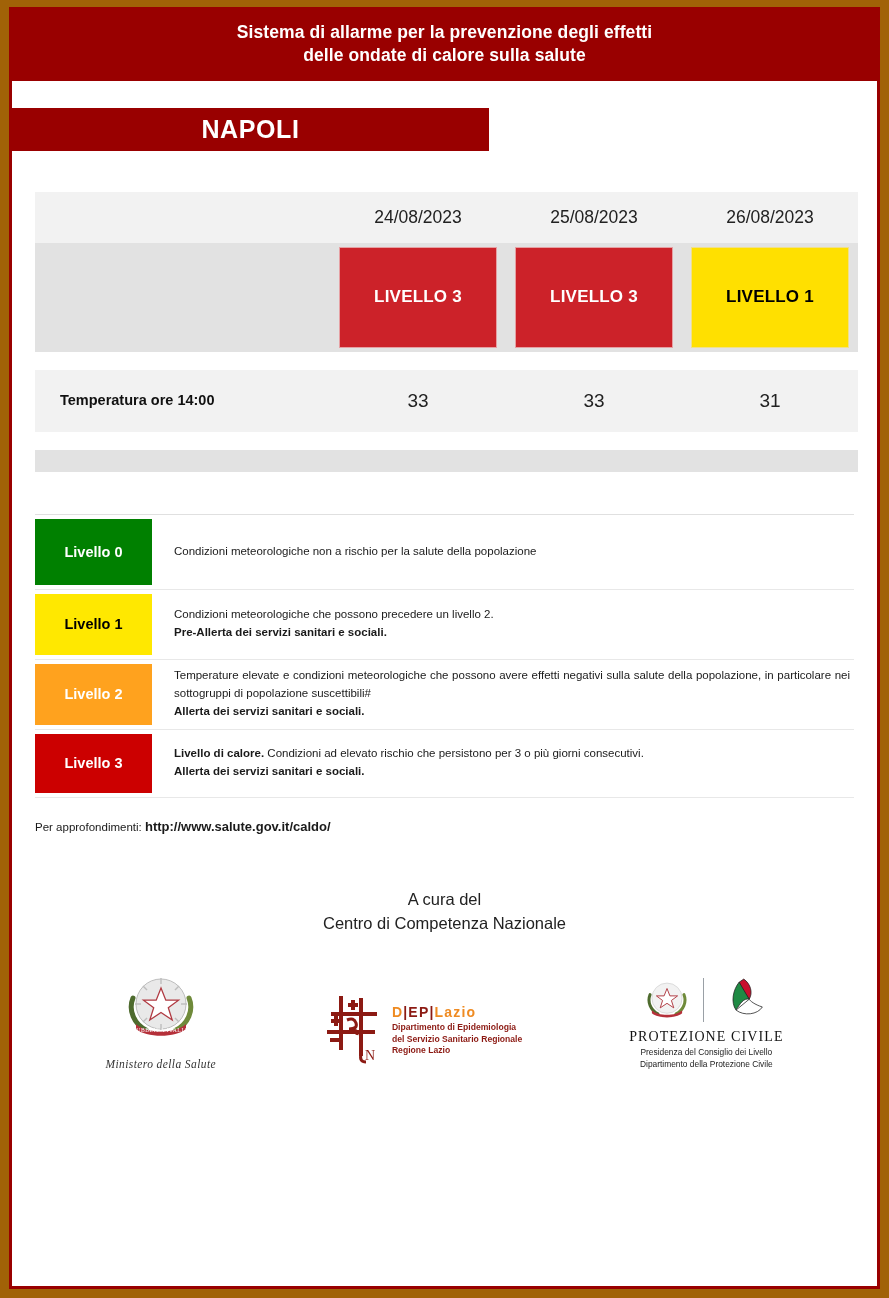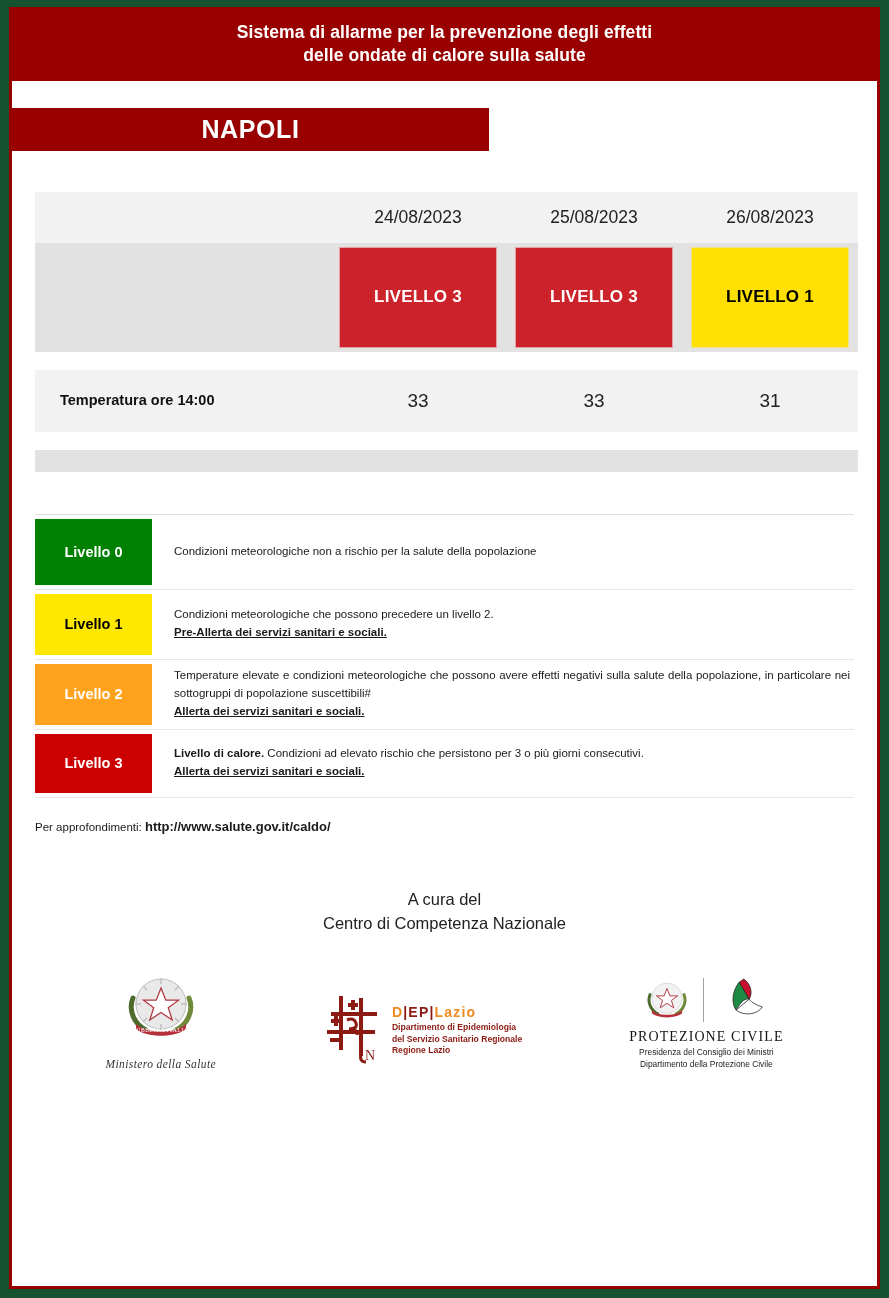--- a/index.html
+++ b/index.html
@@ -8,21 +8,21 @@
     width: 889px;
     height: 1298px;
     background: #ffffff;
     font-family: "Liberation Sans", sans-serif;
   }
 
   .page {
     position: relative;
     width: 889px;
     height: 1298px;
-    background: #14532d;
+    background: #a16207;
     padding: 7px 9px 19px 9px;
   }
 
   .frame {
     position: relative;
     width: 871px;
     height: 1282px;
     border: 3px solid #990000;
     background: #ffffff;
     overflow: hidden;
@@ -162,21 +162,21 @@
     flex: 1 1 auto;
     padding: 0 4px 0 22px;
     display: flex;
     flex-direction: column;
     justify-content: center;
     font-size: 11.5px;
     color: #1a1a1a;
     line-height: 1.55;
   }
   .legend-desc .just { text-align: justify; text-align-last: left; }
-  .legend-desc .bold { font-weight: bold; text-decoration: underline; }
+  .legend-desc .bold { font-weight: bold; }
   .legend-desc .inline-bold { font-weight: bold; }
 
   .lr-0 { height: 75px; }
   .lr-1 { height: 70px; }
   .lr-2 { height: 70px; }
   .lr-3 { height: 68px; }
 
   
   .notes {
     margin: 19px 23px 0 23px;
@@ -452,21 +452,21 @@
           </svg>
           <div class="pc-divider"></div>
           <svg width="58" height="48" viewBox="0 0 70 62">
             <path d="M36 4 C45 10, 48 22, 43 30 C39 24, 33 16, 30 8 Z" fill="#c8102e" stroke="#222" stroke-width="1"></path>
             <path d="M30 8 C22 18, 19 34, 26 44 C31 36, 36 28, 43 30 Z" fill="#1f8a44" stroke="#222" stroke-width="1"></path>
             <path d="M26 44 C36 52, 54 50, 60 40 C50 37, 44 32, 43 30 Z" fill="#ffffff" stroke="#222" stroke-width="1"></path>
           </svg>
         </div>
         <div class="pc-title">PROTEZIONE CIVILE</div>
         <div class="pc-sub">
-          <div>Presidenza del Consiglio dei Ministri</div>
+          <div>Presidenza del Consiglio dei Livello</div>
           <div>Dipartimento della Protezione Civile</div>
         </div>
       </div>
 
     </div>
 
   </div>
 </div>
 
 </body></html>

